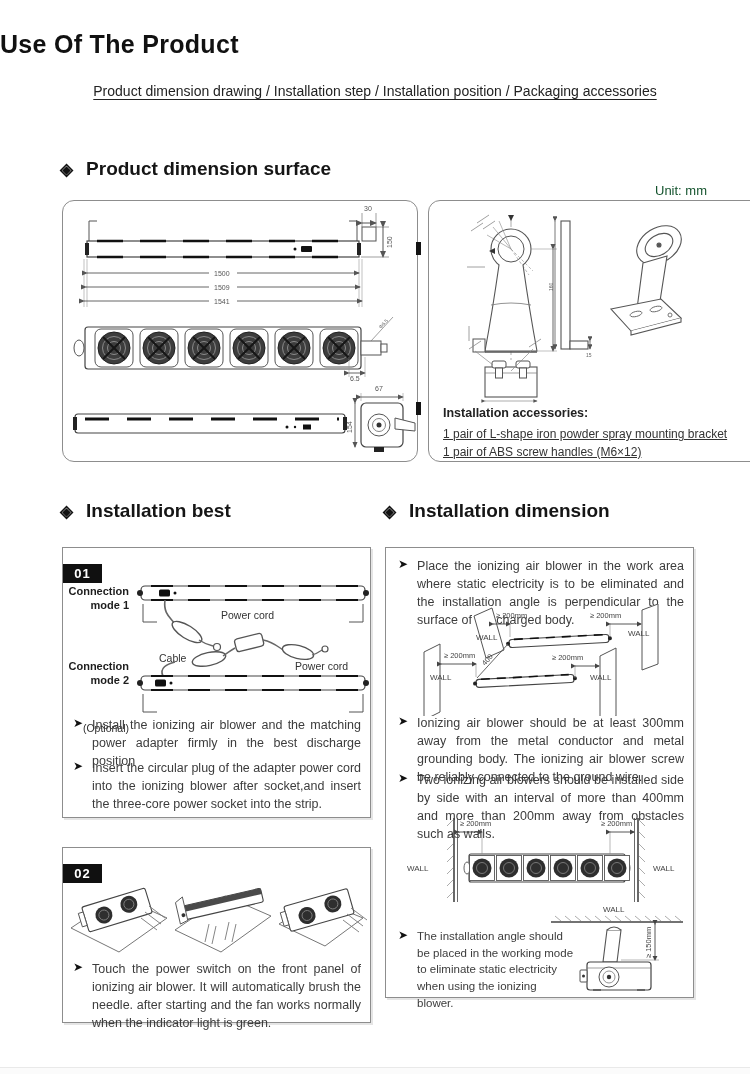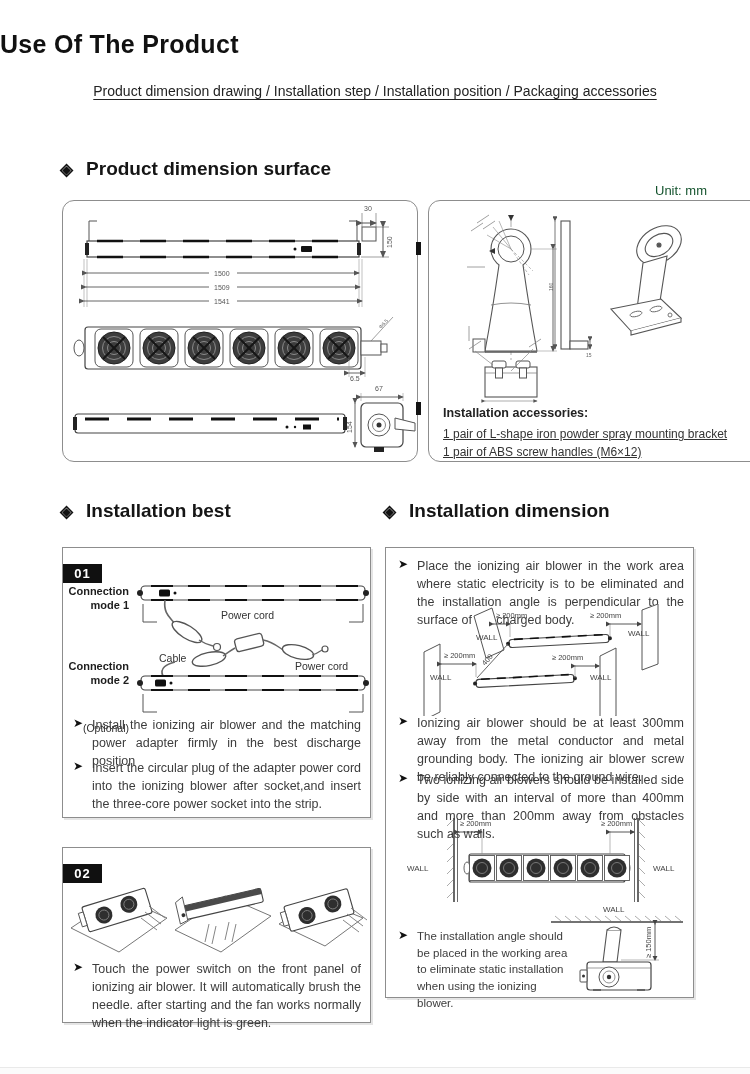--- a/index.html
+++ b/index.html
@@ -475,21 +475,21 @@
       <text class="d200" x="69" y="16">≥ 200mm</text>
       <line x1="219" y1="22" x2="243" y2="22" stroke="#444" stroke-width=".9" marker-start="url(#a4)" marker-end="url(#a4)"></line>
       <line x1="219" y1="22" x2="219" y2="44" stroke="#888" stroke-width=".6"></line>
       <text class="d200" x="210" y="16">≥ 200mm</text>
       <text class="wall" x="16" y="61">WALL</text>
       <text class="wall" x="262" y="61">WALL</text>
     </svg>
 
     <div class="bullet small" style="left:12px; top:380px; width:178px;">
       <span class="arr">➤</span>
-      <span class="txt">The installation angle should be placed in the working area to eliminate static installation when using the ionizing blower.</span>
+      <span class="txt">The installation angle should be placed in the working mode to eliminate static electricity when using the ionizing blower.</span>
     </div>
 
     <svg width="140" height="98" viewBox="0 0 140 98" style="left:163px; top:352px;">
       <defs>
         <marker id="a5" markerWidth="6" markerHeight="6" refX="5" refY="3" orient="auto">
           <path d="M0,0 L6,3 L0,6 z" fill="#444"></path>
         </marker>
       </defs>
       <text class="wall" x="54" y="12">WALL</text>
       <line x1="2" y1="22" x2="134" y2="22" stroke="#444" stroke-width="1.6"></line>

